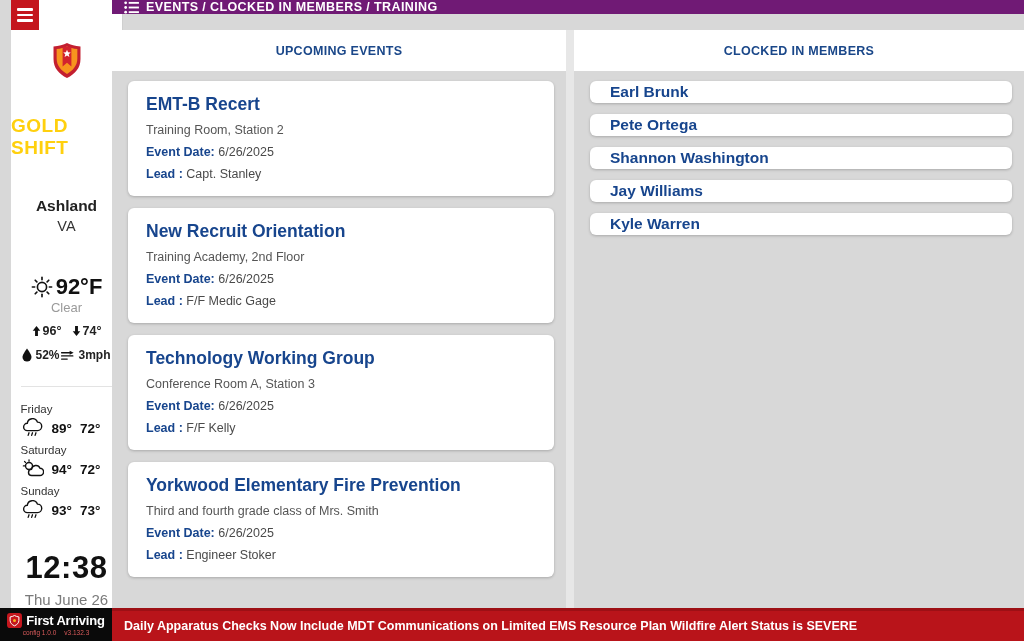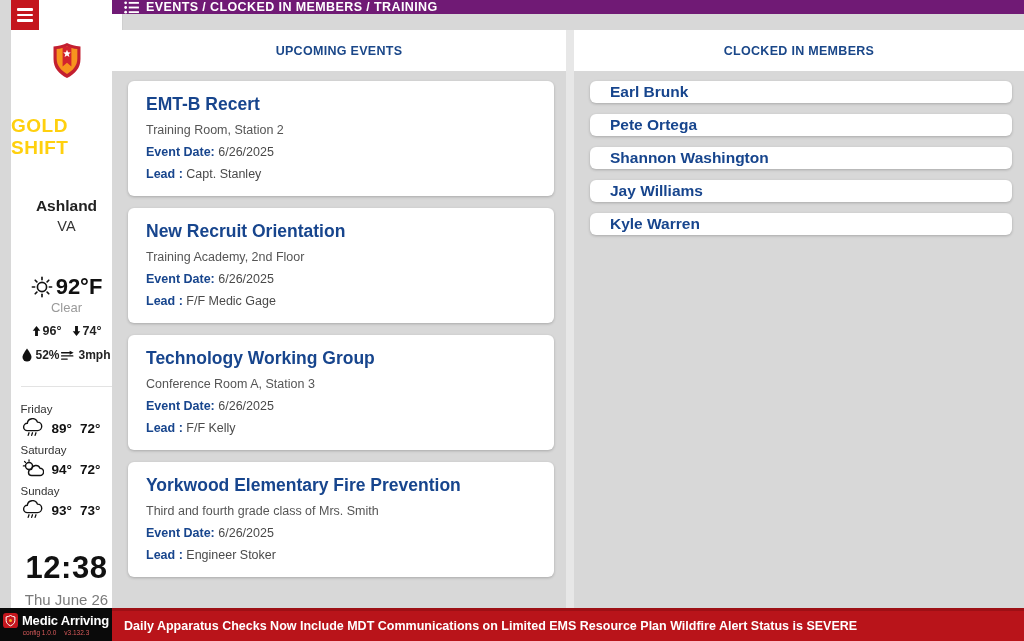--- a/index.html
+++ b/index.html
@@ -298,21 +298,21 @@
 
 </div>
 
 <div class="branding">
   <div class="brand-row">
     <svg width="15" height="15" viewBox="0 0 24 24">
       <rect x="0" y="0" width="24" height="24" rx="5" fill="#c4161d"></rect>
       <path d="M12 4 C14 5.2 16.5 6 19 6.3 V12 C19 16 16 18.8 12 20.5 C8 18.8 5 16 5 12 V6.3 C7.5 6 10 5.2 12 4 Z" fill="none" stroke="#fff" stroke-width="1.6"></path>
       <circle cx="12" cy="12" r="2.4" fill="#f7b11e"></circle>
     </svg>
-    <span class="brand-name">Medic Arriving</span>
+    <span class="brand-name">First Arriving</span>
   </div>
   <div class="brand-sub">
     <span>config 1.0.0</span>
     <span>v3.132.3</span>
   </div>
 </div>
 
 <div class="ticker">
   <span class="ticker-text">Daily Apparatus Checks Now Include MDT Communications on Limited EMS Resource Plan Wildfire Alert Status is SEVERE</span>
 </div>

